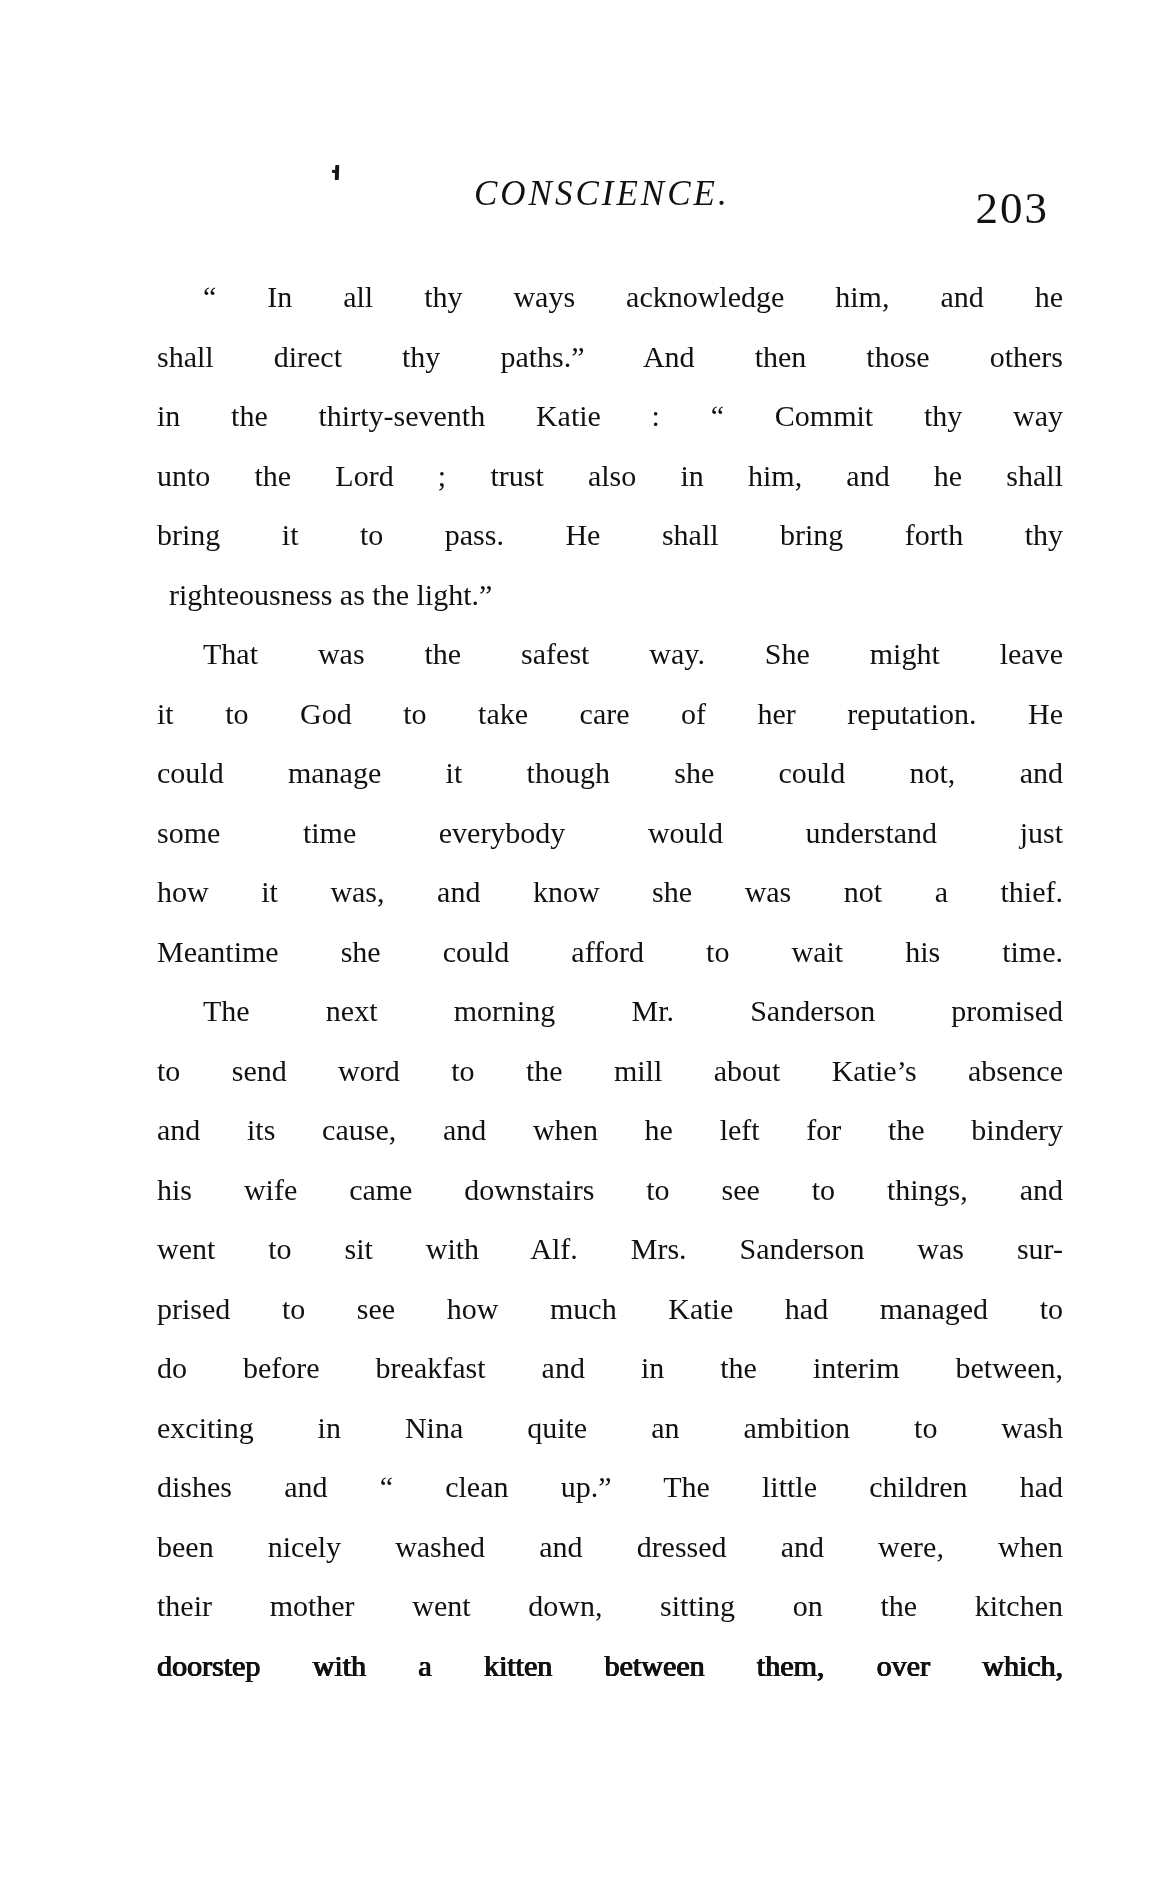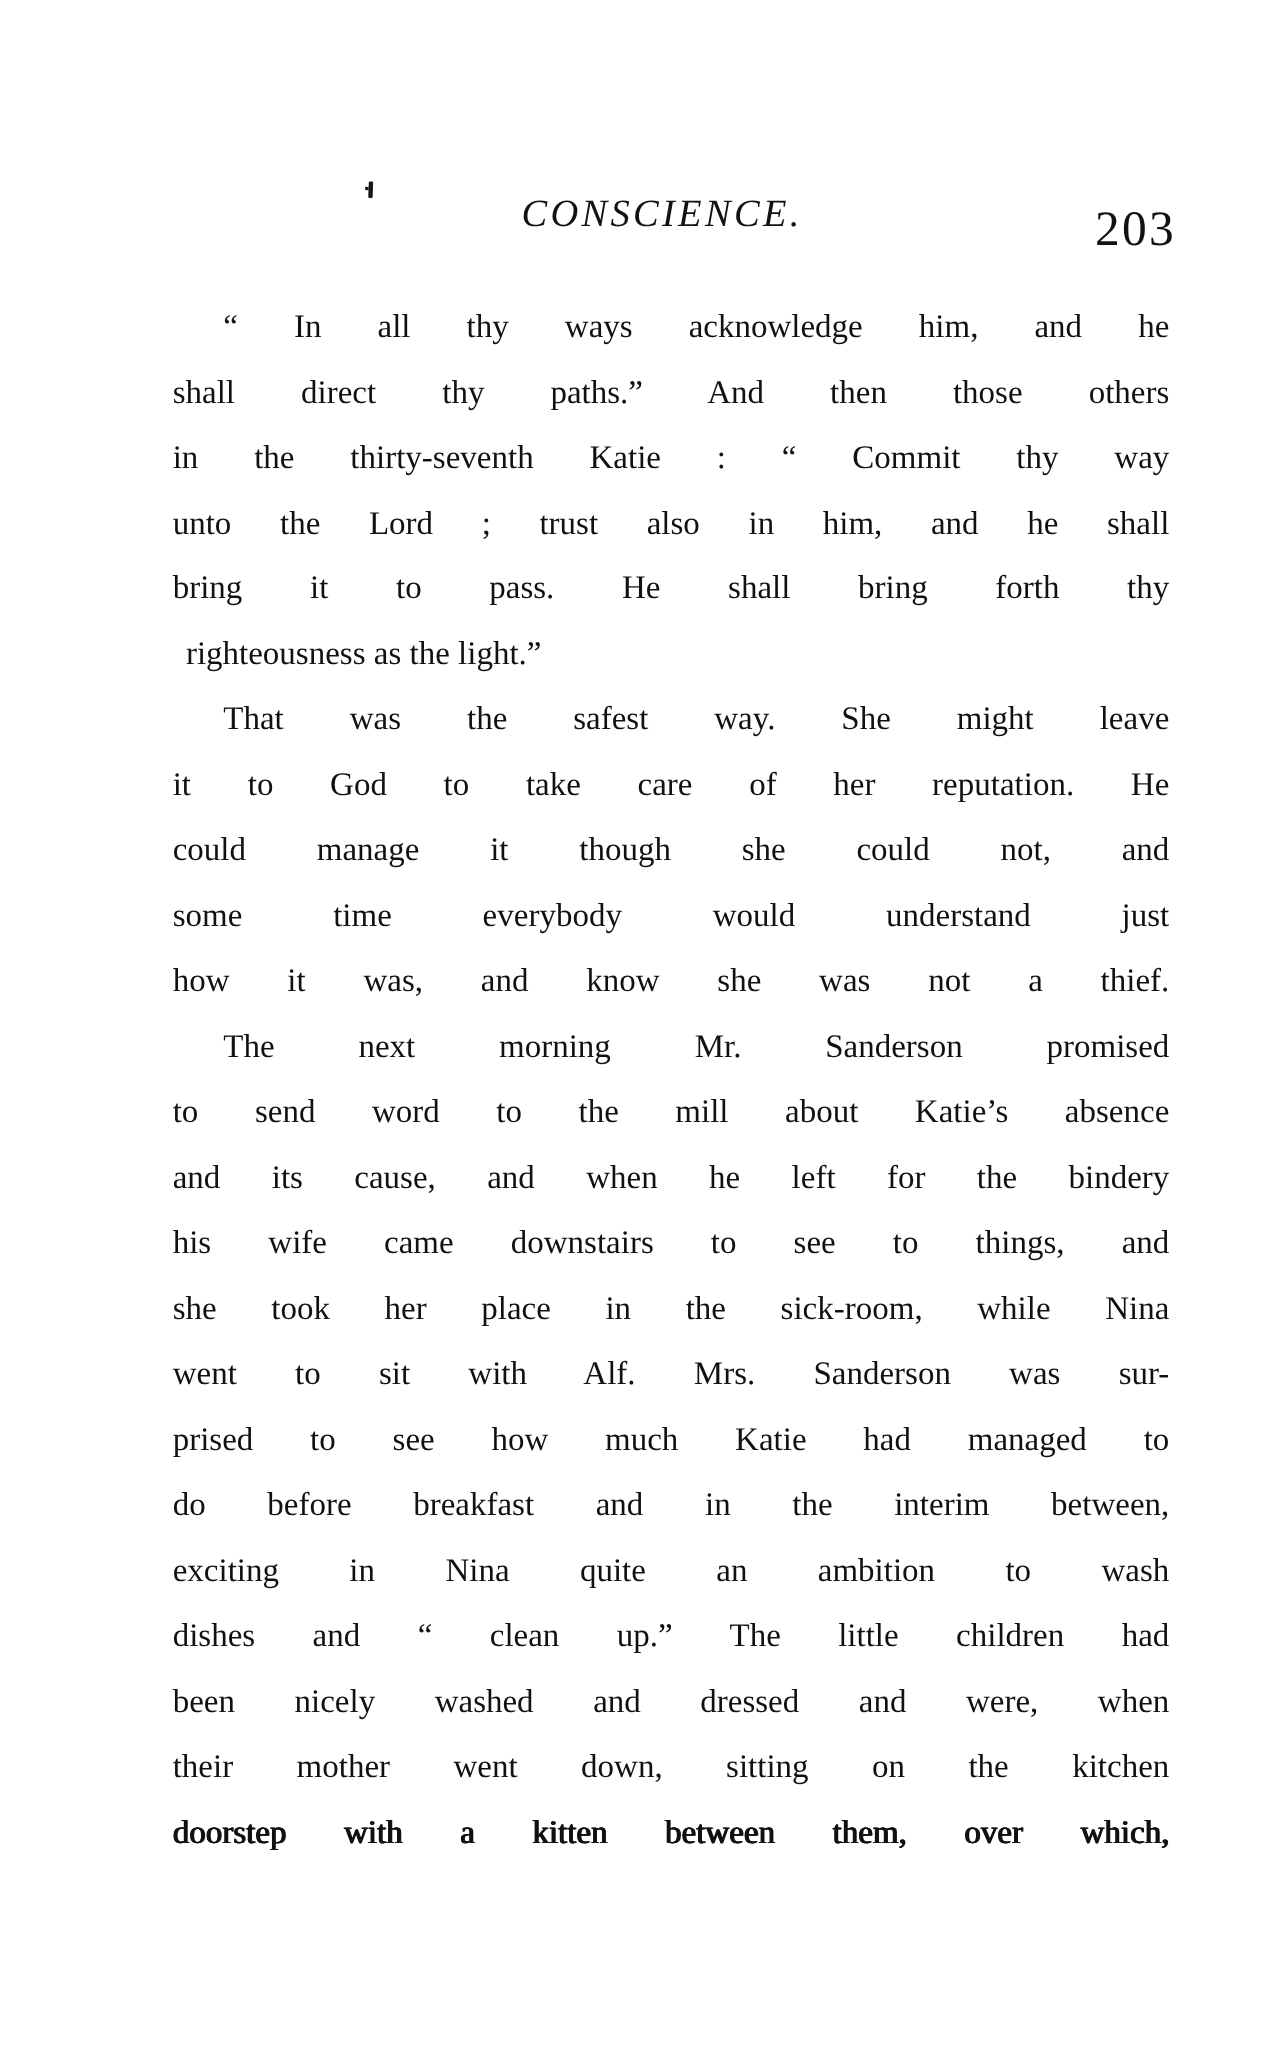--- a/index.html
+++ b/index.html
@@ -22,21 +22,21 @@
     left: 474px;
     font-style: italic;
     font-size: 35px;
     letter-spacing: 3px;
     white-space: nowrap;
     color: #121212;
   }
   .page-number {
     position: absolute;
     top: 182px;
-    right: 93px;
+    right: 113px;
     font-size: 45px;
     letter-spacing: 2px;
     color: #121212;
   }
   .ink-speck {
     position: absolute;
     left: 335px;
     top: 165px;
     width: 4px;
     height: 15px;
@@ -96,26 +96,26 @@
     <div class="line">in the thirty-seventh Katie : “ Commit thy way</div>
     <div class="line">unto the Lord ; trust also in him, and he shall</div>
     <div class="line">bring it to pass. He shall bring forth thy</div>
     <div class="line short-last">righteousness as the light.”</div>
 
     <div class="line indent">That was the safest way. She might leave</div>
     <div class="line">it to God to take care of her reputation. He</div>
     <div class="line">could manage it though she could not, and</div>
     <div class="line">some time everybody would understand just</div>
     <div class="line">how it was, and know she was not a thief.</div>
+    <div class="line">Meantime she could afford to wait his time.</div>
 
     <div class="line indent">The next morning Mr. Sanderson promised</div>
     <div class="line">to send word to the mill about Katie’s absence</div>
     <div class="line">and its cause, and when he left for the bindery</div>
     <div class="line">his wife came downstairs to see to things, and</div>
-    <div class="line">she took her place in the sick-room, while Nina</div>
     <div class="line">went to sit with Alf. Mrs. Sanderson was sur-</div>
     <div class="line">prised to see how much Katie had managed to</div>
     <div class="line">do before breakfast and in the interim between,</div>
     <div class="line">exciting in Nina quite an ambition to wash</div>
     <div class="line">dishes and “ clean up.” The little children had</div>
     <div class="line">been nicely washed and dressed and were, when</div>
     <div class="line">their mother went down, sitting on the kitchen</div>
     <div class="line heavy">doorstep with a kitten between them, over which,</div>
 
   </div>

